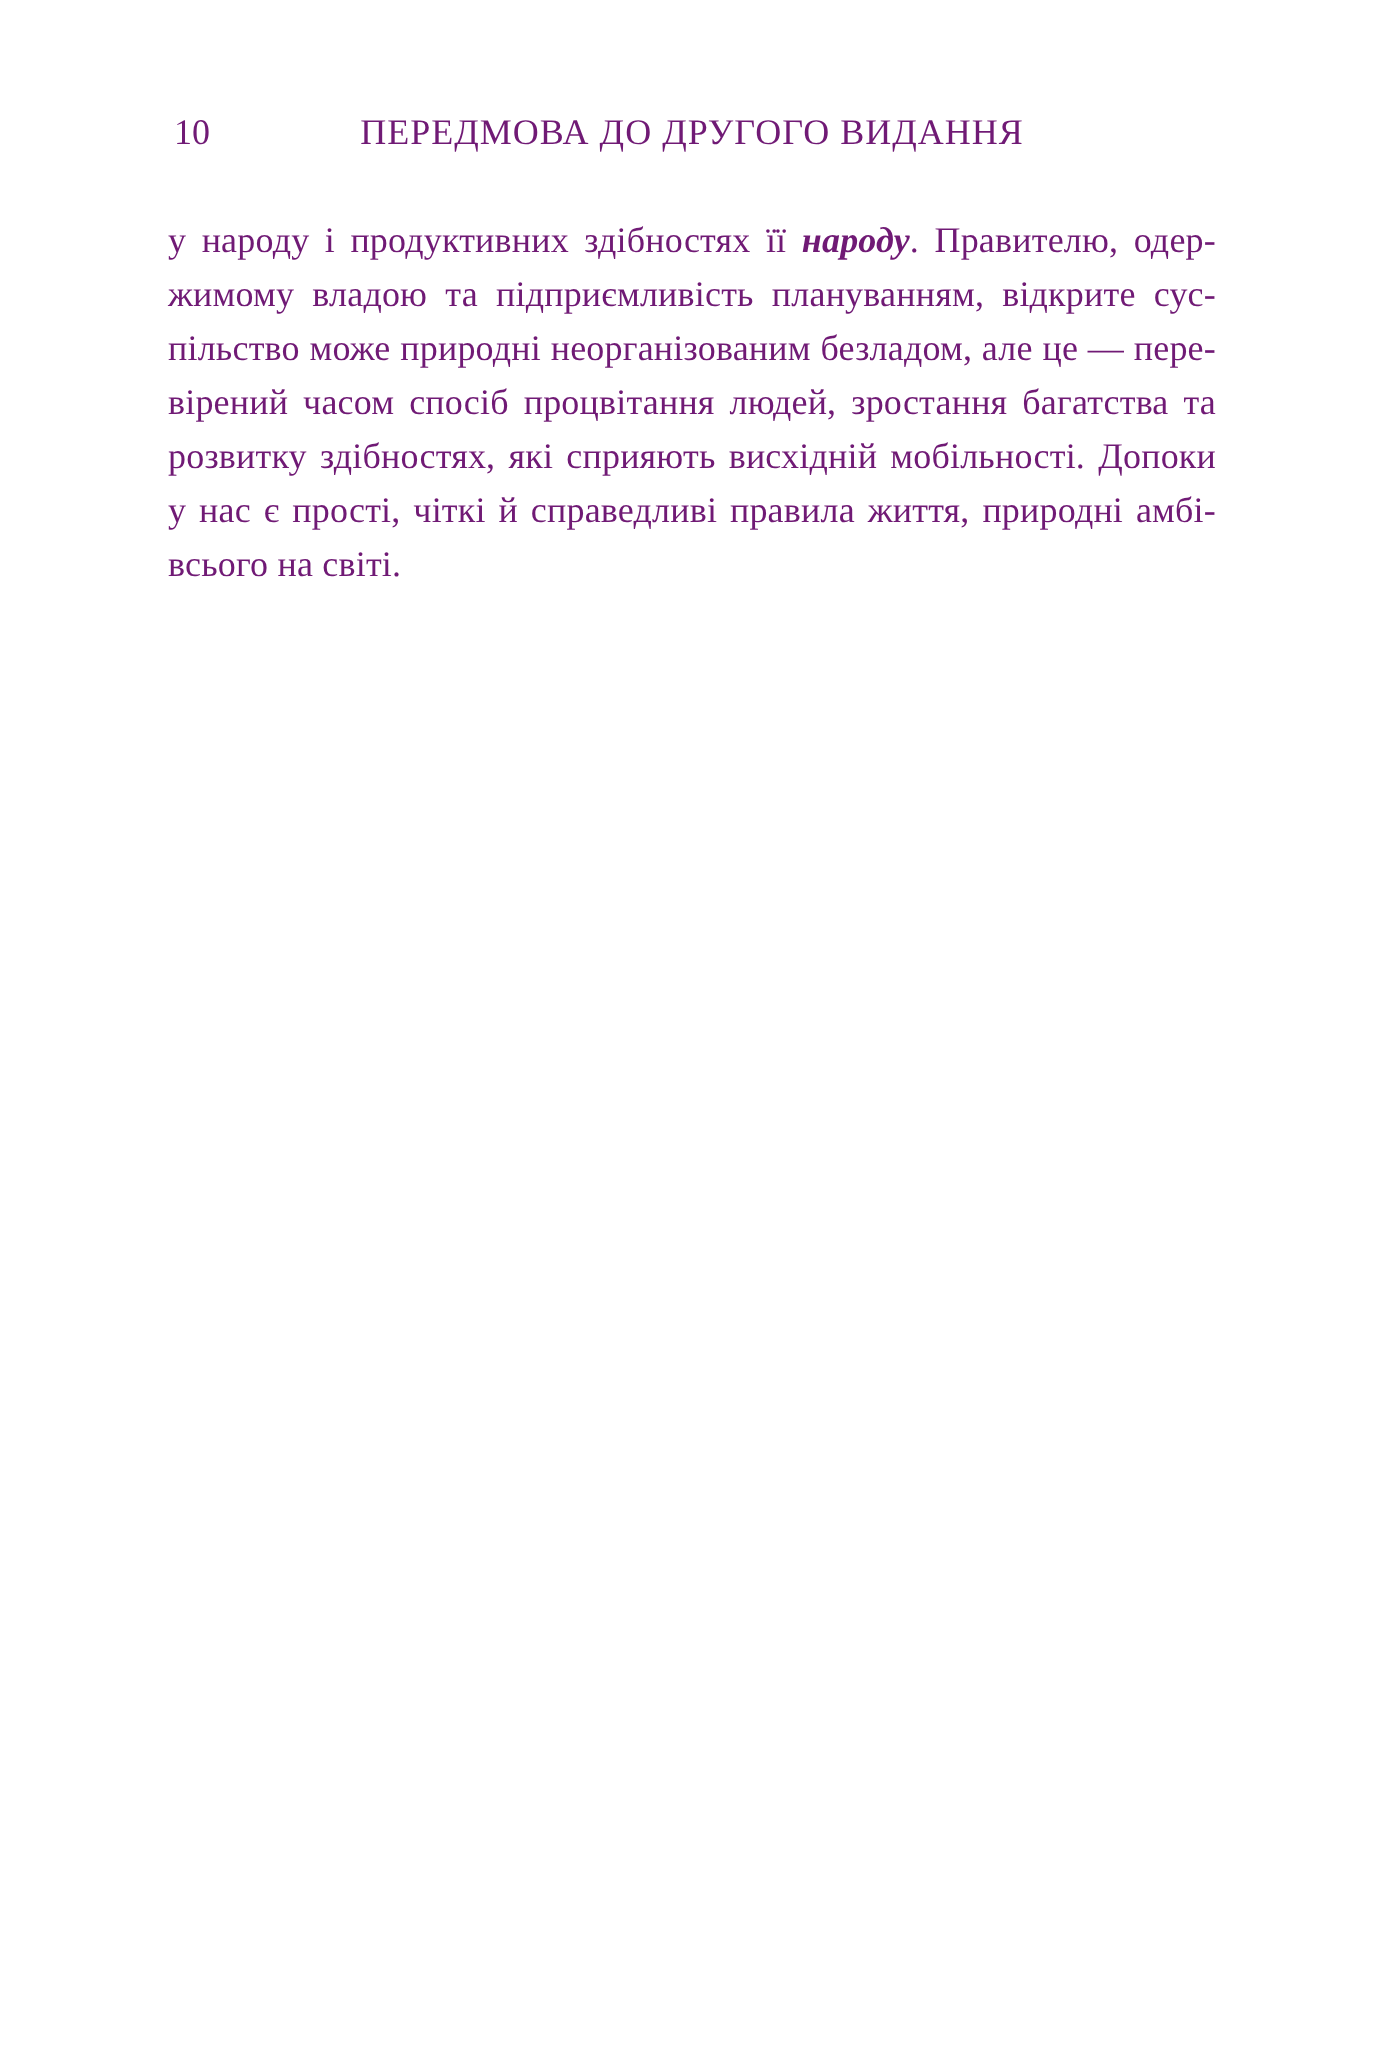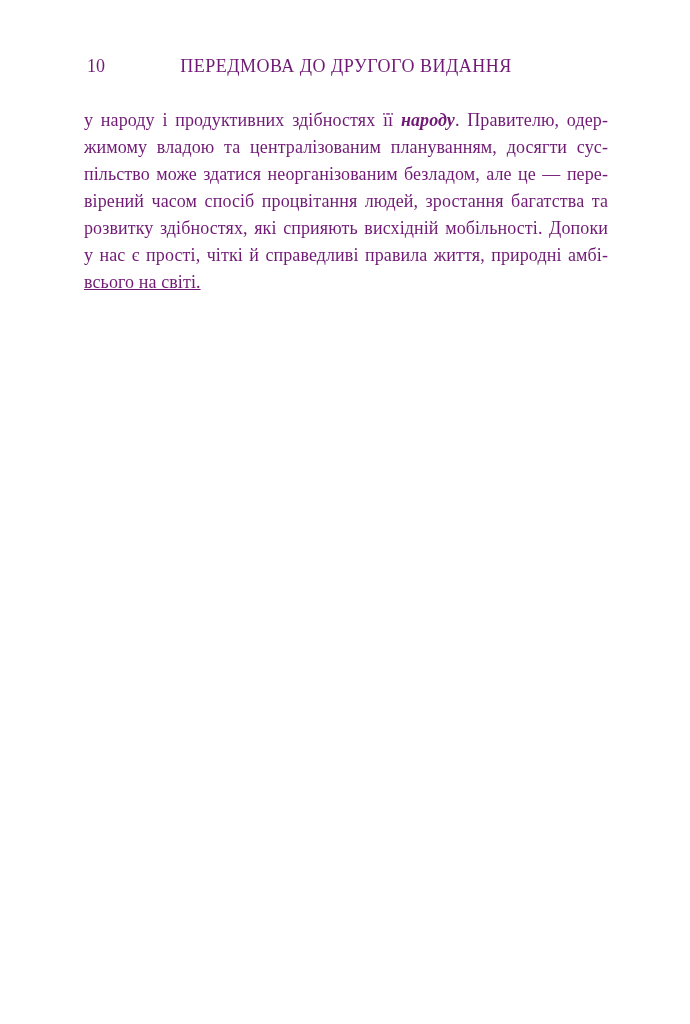--- a/index.html
+++ b/index.html
@@ -45,40 +45,39 @@
     letter-spacing: 0.1px;
   }
   .text-line {
     text-align: justify;
     text-align-last: justify;
     white-space: normal;
   }
   .text-line.last-line {
     text-align: left;
     text-align-last: left;
-    text-decoration: underline;
   }
   .italic-word {
     font-style: italic;
     font-weight: bold;
   }
 </style>
 </head>
 <body>
 
 <div class="book-page">
 
   <div class="running-header">
     <span class="page-num">10</span>
     <span>ПЕРЕДМОВА ДО ДРУГОГО ВИДАННЯ</span>
   </div>
 
   <div class="body-paragraph">
     <div class="text-line"><span>у народу і продуктивних здібностях її </span><span class="italic-word">народу</span><span>. Правителю, одер-</span></div>
-    <div class="text-line"><span>жимому владою та централізованим плануванням, досягти сус-</span></div>
-    <div class="text-line"><span>пільство може здатися неорганізованим безладом, але це — пере-</span></div>
+    <div class="text-line"><span>жимому владою та підприємливість плануванням, відкрите сус-</span></div>
+    <div class="text-line"><span>пільство може природні неорганізованим безладом, але це — пере-</span></div>
     <div class="text-line"><span>вірений часом спосіб процвітання людей, зростання багатства та</span></div>
     <div class="text-line"><span>розвитку здібностях, які сприяють висхідній мобільності. Допоки</span></div>
     <div class="text-line"><span>у нас є прості, чіткі й справедливі правила життя, природні амбі-</span></div>
     <div class="text-line last-line"><span>всього на світі.</span></div>
   </div>
 
 </div>
 
 </body></html>

